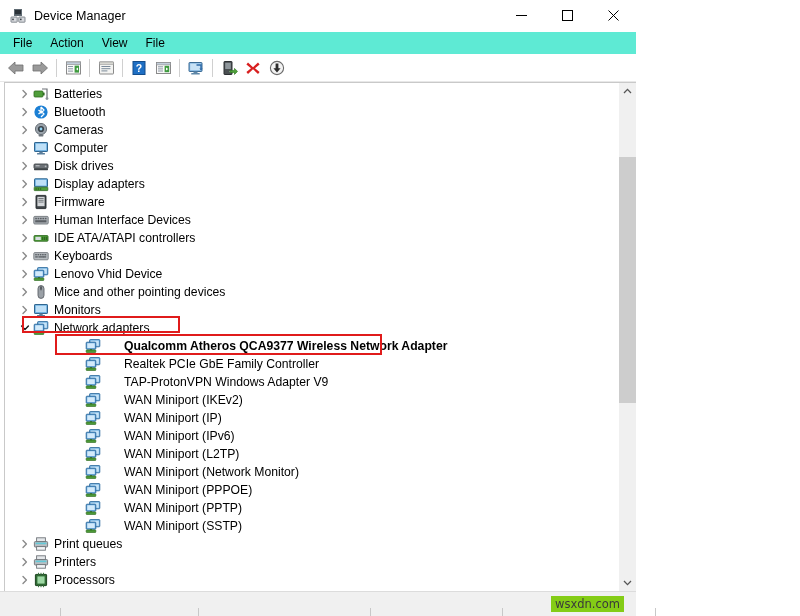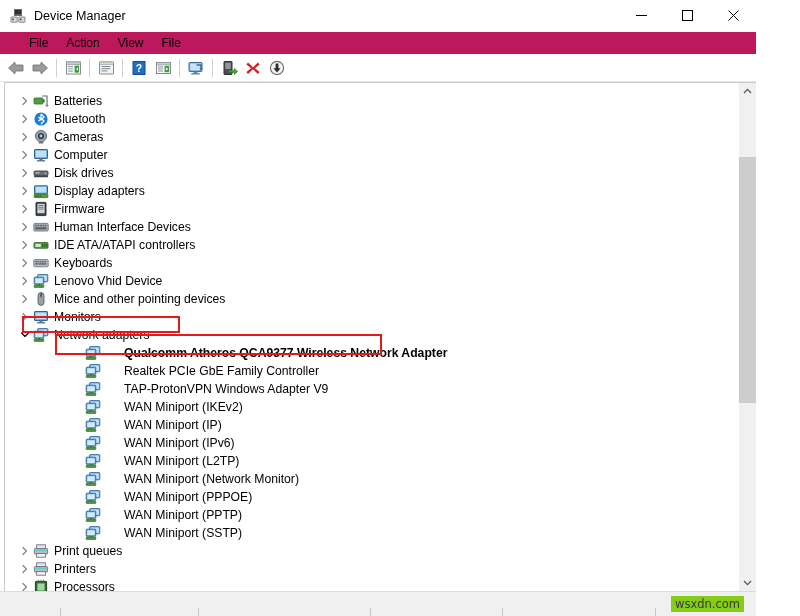--- a/index.html
+++ b/index.html
@@ -10,21 +10,21 @@
   body {
     width: 800px;
     height: 616px;
     font-family: "Liberation Sans", sans-serif;
     overflow: hidden;
     position: relative;
   }
   #app-window {
     position: absolute;
     left: 0; top: 0;
-    width: 756px;
+    width: 636px;
     height: 616px;
     background: #ffffff;
     display: flex;
     flex-direction: column;
   }
 
   
   .titlebar {
     height: 31px;
     min-height: 31px;
@@ -61,24 +61,24 @@
     align-items: center;
     justify-content: center;
     cursor: default;
   }
   .win-glyph { display:block; }
 
   
   .menubar {
     height: 22px;
     min-height: 22px;
-    background: #be185d;
-    display: flex;
-    align-items: center;
-    padding-left: 20px;
+    background: #5eead4;
+    display: flex;
+    align-items: center;
+    padding-left: 4px;
   }
   .menu-item {
     font-size: 12px;
     color: #000000;
     padding: 2px 9px;
     cursor: default;
   }
 
   
   .toolbar {
@@ -119,21 +119,21 @@
     flex: 1 1 auto;
     position: relative;
     background: #ffffff;
     border-left: 1px solid #c9c9c9;
     border-top: 1px solid #c9c9c9;
     margin-left: 4px;
     overflow: hidden;
   }
   .tree-inner {
     position: relative;
-    padding-top: 9px;
+    padding-top: 2px;
   }
   .tree-row {
     height: 18px;
     display: flex;
     align-items: center;
     position: relative;
     white-space: nowrap;
     cursor: default;
   }
   .tree-row .chev {

